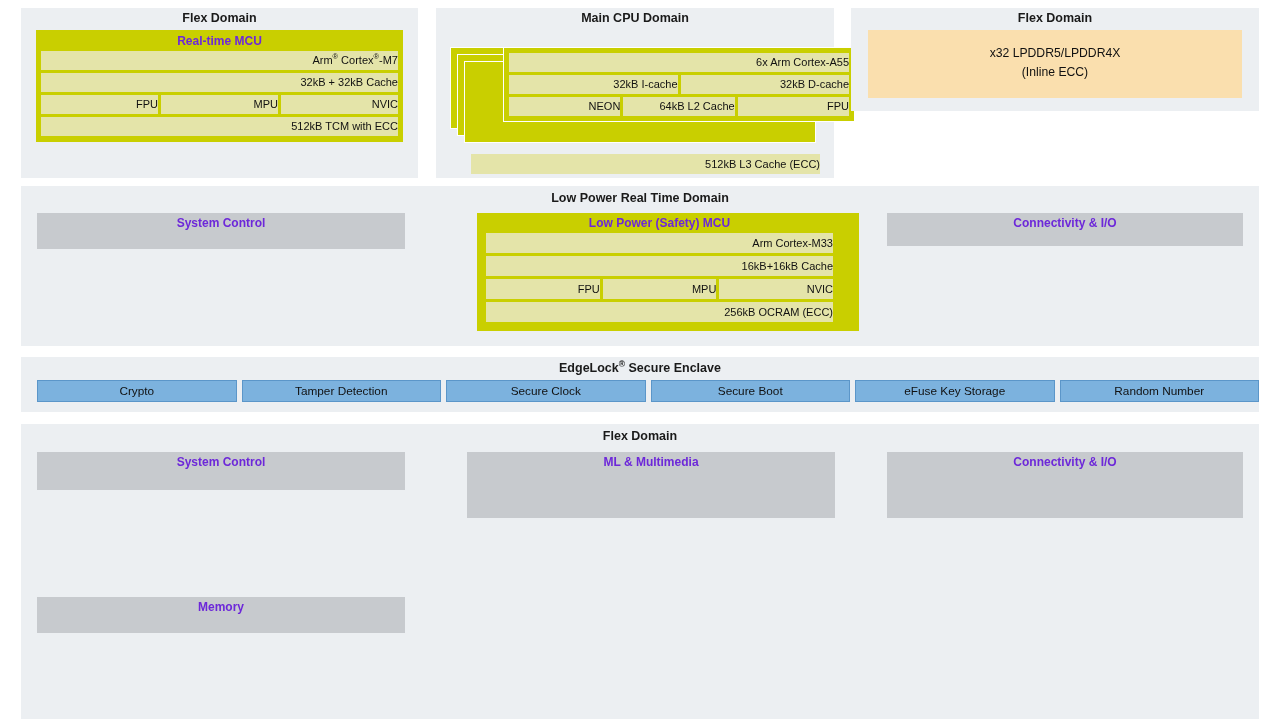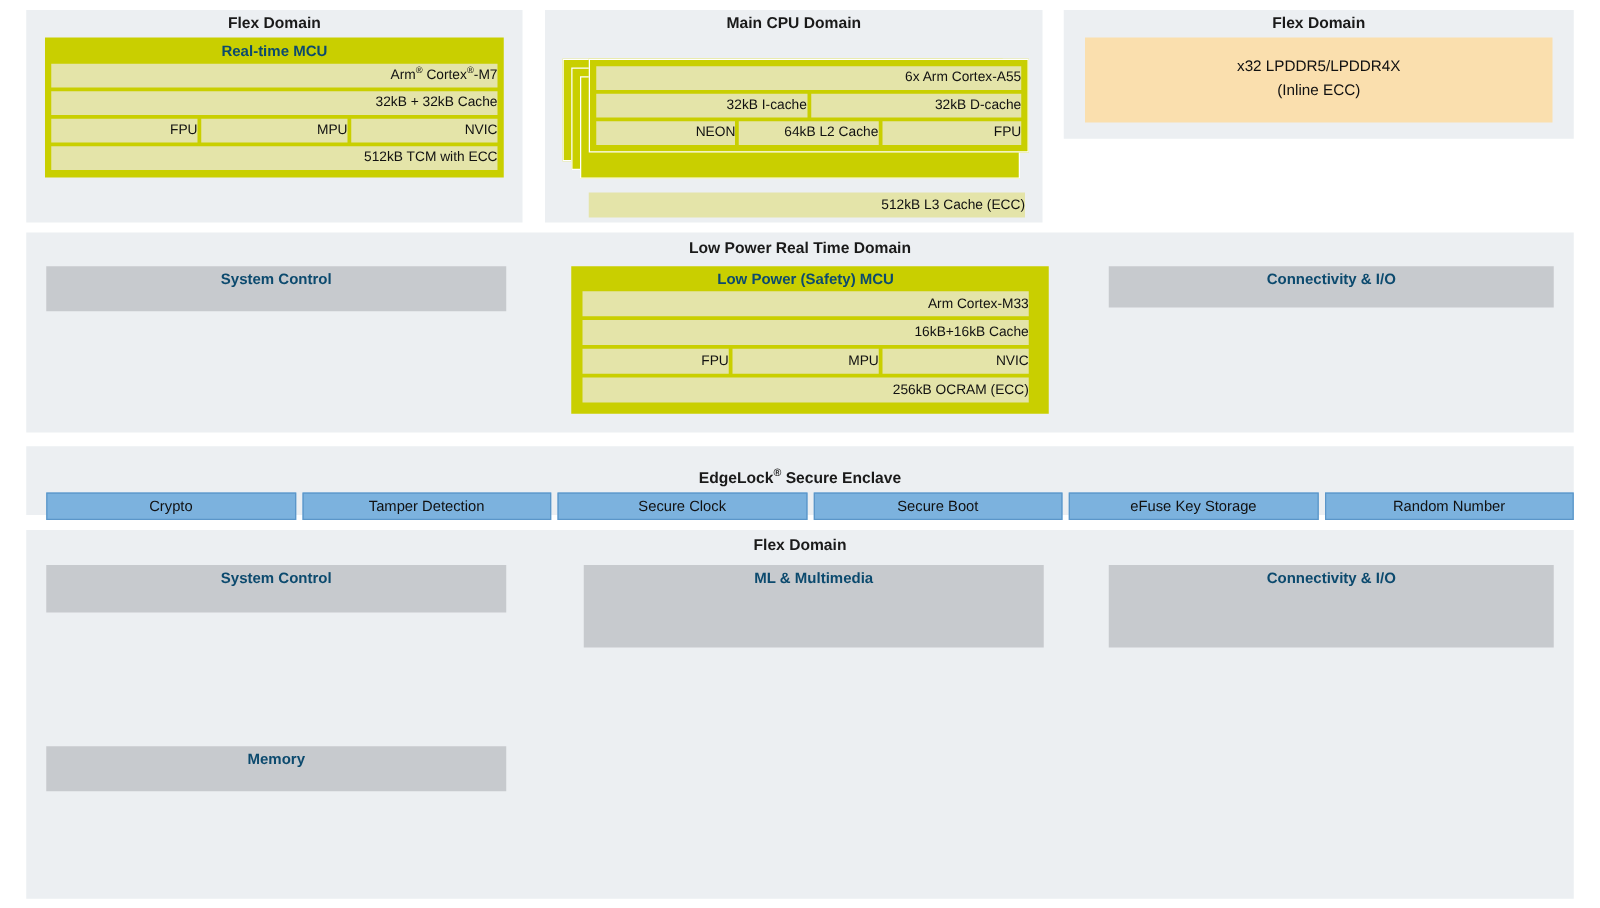--- a/index.html
+++ b/index.html
@@ -32,21 +32,21 @@
 
   
   .group {
     position: relative;
     padding: 3px;
   }
   .group-title {
     text-align: center;
     font-weight: bold;
     font-size: 12px;
-    color: #0c4a6e;
+    color: #6d28d9;
     line-height: 15px;
     padding: 1px 0 2px 0;
   }
   .g-olive   { background: #c9cf00; }
   .g-grey    { background: #c7cace; }
 
   .rows { display: flex; flex-direction: column; gap: 3px; }
   .rowline { display: flex; gap: 3px; }
 
   .cell {
@@ -126,21 +126,21 @@
         <div class="rowline">
           <div class="cell c-pale">512kB TCM with ECC</div>
         </div>
       </div>
     </div>
   </div>
 
   <div class="panel" style="left:436px; top:8px; width:398px; height:170px;">
     <div class="panel-title">Main CPU Domain</div>
 
-    <div class="stack" style="margin:4px 14px 0 14px; height:100px;">
+    <div class="stack" style="margin:4px 14px 0 14px; height:100px;padding-left:32px;">
       <div class="stack-ghost" style="left:0px;  top:0px;  width:352px; height:82px;"></div>
       <div class="stack-ghost" style="left:7px;  top:7px;  width:352px; height:82px;"></div>
       <div class="stack-ghost" style="left:14px; top:14px; width:352px; height:82px;"></div>
       <div class="stack-front" style="margin-left:21px; margin-top:21px; width:352px;">
         <div class="rows">
           <div class="rowline">
             <div class="cell c-pale">6x Arm Cortex-A55</div>
           </div>
           <div class="rowline">
             <div class="cell c-pale">32kB I-cache</div>
@@ -174,21 +174,21 @@
     <div class="group g-grey" style="position:absolute; left:16px; top:27px; width:368px; padding:2px 7px 7px 7px;">
       <div class="group-title">System Control</div>
       <div class="rows">
         <div class="cell c-white" style="height:20px;line-height:20px;">DMA</div>
         <div class="cell c-white" style="height:20px;line-height:20px;">Watchdog, Periodic Timer</div>
         <div class="cell c-white" style="height:20px;line-height:20px;">Timer/PWM, Timer</div>
         <div class="cell c-white" style="height:20px;line-height:20px;">Temperature Sensor</div>
       </div>
     </div>
 
-    <div class="group g-olive" style="position:absolute; left:436px; top:27px; width:382px; padding:2px 16px 9px 9px;">
+    <div class="group g-olive" style="position:absolute; left:456px; top:27px; width:382px; padding:2px 26px 9px 9px;">
       <div class="group-title">Low Power (Safety) MCU</div>
       <div class="rows">
         <div class="rowline">
           <div class="cell c-pale" style="height:20px;line-height:20px;">Arm Cortex-M33</div>
         </div>
         <div class="rowline">
           <div class="cell c-pale" style="height:20px;line-height:20px;">16kB+16kB Cache</div>
         </div>
         <div class="rowline">
           <div class="cell c-pale" style="height:20px;line-height:20px;">FPU</div>
@@ -207,21 +207,21 @@
         <div class="cell c-blue" style="height:18px;line-height:18px;">UART/USART/SPI</div>
         <div class="cell c-blue" style="height:18px;line-height:18px;">IC/I3C/CAN-FD</div>
         <div class="cell c-blue" style="height:18px;line-height:18px;">8-ch PDM Mic Input</div>
         <div class="cell c-blue" style="height:18px;line-height:18px;">Medium Quality Sound Output</div>
         <div class="cell c-blue" style="height:18px;line-height:18px;">2-lane I2S TDM Tx/Rx</div>
       </div>
     </div>
   </div>
 
   <div class="panel" style="left:21px; top:357px; width:1238px; height:55px;">
-    <div class="panel-title" style="padding-top:17px;">EdgeLock<sup>®</sup> Secure Enclave</div>
+    <div class="panel-title" style="padding-top:3px;">EdgeLock<sup>®</sup> Secure Enclave</div>
     <div class="enclave-row" style="margin:4px 0 0 16px;">
       <div class="enclave-cell">Crypto</div>
       <div class="enclave-cell">Tamper Detection</div>
       <div class="enclave-cell">Secure Clock</div>
       <div class="enclave-cell">Secure Boot</div>
       <div class="enclave-cell">eFuse Key Storage</div>
       <div class="enclave-cell">Random Number</div>
     </div>
   </div>
 

